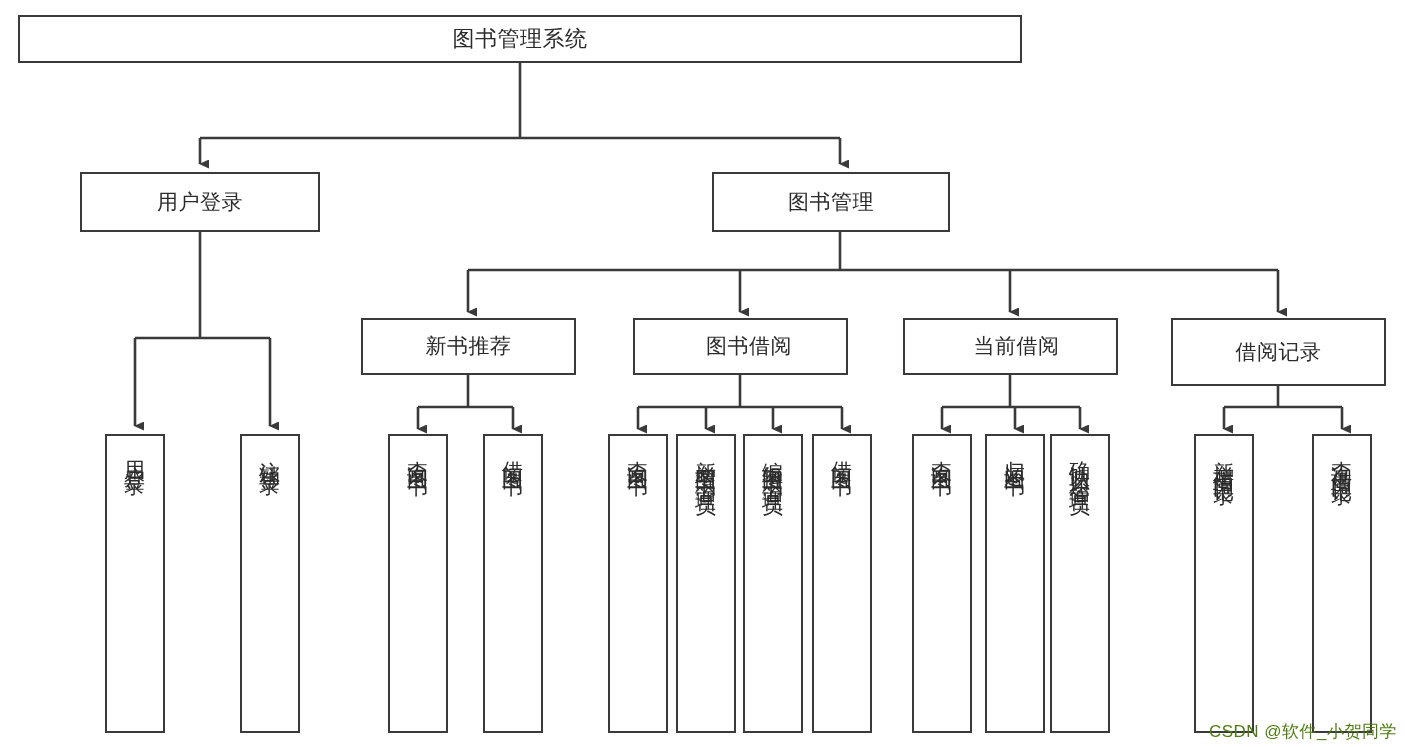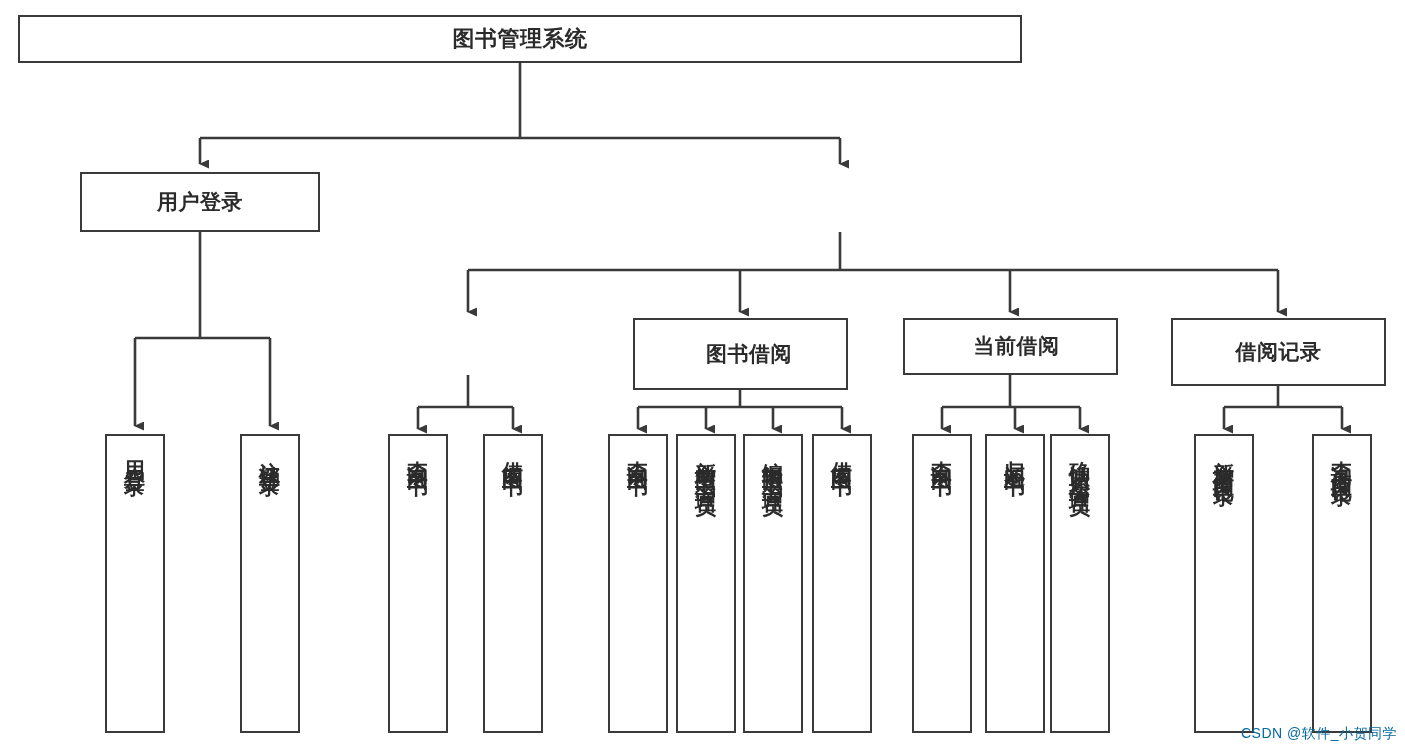--- a/index.html
+++ b/index.html
@@ -22,21 +22,20 @@
     height: 747px;
   }
   .node-box {
     position: absolute;
     background: #ffffff;
     border: 2.5px solid #3a3a3a;
     box-sizing: border-box;
     display: flex;
     align-items: center;
     justify-content: center;
-    font-weight: bold;
   }
   .node-label-h {
     font-size: 21px;
     color: #2b2b2b;
     line-height: 1.15;
     letter-spacing: 0.5px;
     white-space: nowrap;
     text-align: center;
   }
   .node-box.root .node-label-h { font-size: 22px; }
@@ -60,22 +59,22 @@
     left: 0;
     top: 0;
     width: 1405px;
     height: 747px;
     pointer-events: none;
   }
   .watermark {
     position: absolute;
     right: 8px;
     bottom: 4px;
-    font-size: 14px;
-    color: #0369a1;
+    font-size: 17px;
+    color: #4d7c0f;
     white-space: nowrap;
     letter-spacing: 0.5px;
   }
 </style>
 </head>
 <body>
 
 <div id="diagram-root">
 
   <svg class="connector-layer" viewBox="0 0 1405 747" width="1405" height="747" xmlns="http://www.w3.org/2000/svg">
@@ -129,23 +128,29 @@
   </svg>
 
   <div class="node-box root" style="left:18px; top:15px; width:1004px; height:48px;">
     <span class="node-label-h">图书管理系统</span>
   </div>
 
   <div class="node-box" style="left:80px; top:172px; width:240px; height:60px;">
     <span class="node-label-h">用户登录</span>
   </div>
 
-
-
-  <div class="node-box" style="left:633px; top:318px; width:215px; height:72px;padding-left:17px;">
+  <div class="node-box" style="left:712px; top:172px; width:238px; height:60px;">
+    <span class="node-label-h">图书管理</span>
+  </div>
+
+  <div class="node-box" style="left:361px; top:318px; width:215px; height:57px;">
+    <span class="node-label-h">新书推荐</span>
+  </div>
+
+  <div class="node-box" style="left:633px; top:318px; width:215px; height:57px;padding-left:17px;">
     <span class="node-label-h">图书借阅</span>
   </div>
 
   <div class="node-box" style="left:903px; top:318px; width:215px; height:57px;padding-left:12px;">
     <span class="node-label-h">当前借阅</span>
   </div>
 
   <div class="node-box" style="left:1171px; top:318px; width:215px; height:68px;">
     <span class="node-label-h">借阅记录</span>
   </div>

